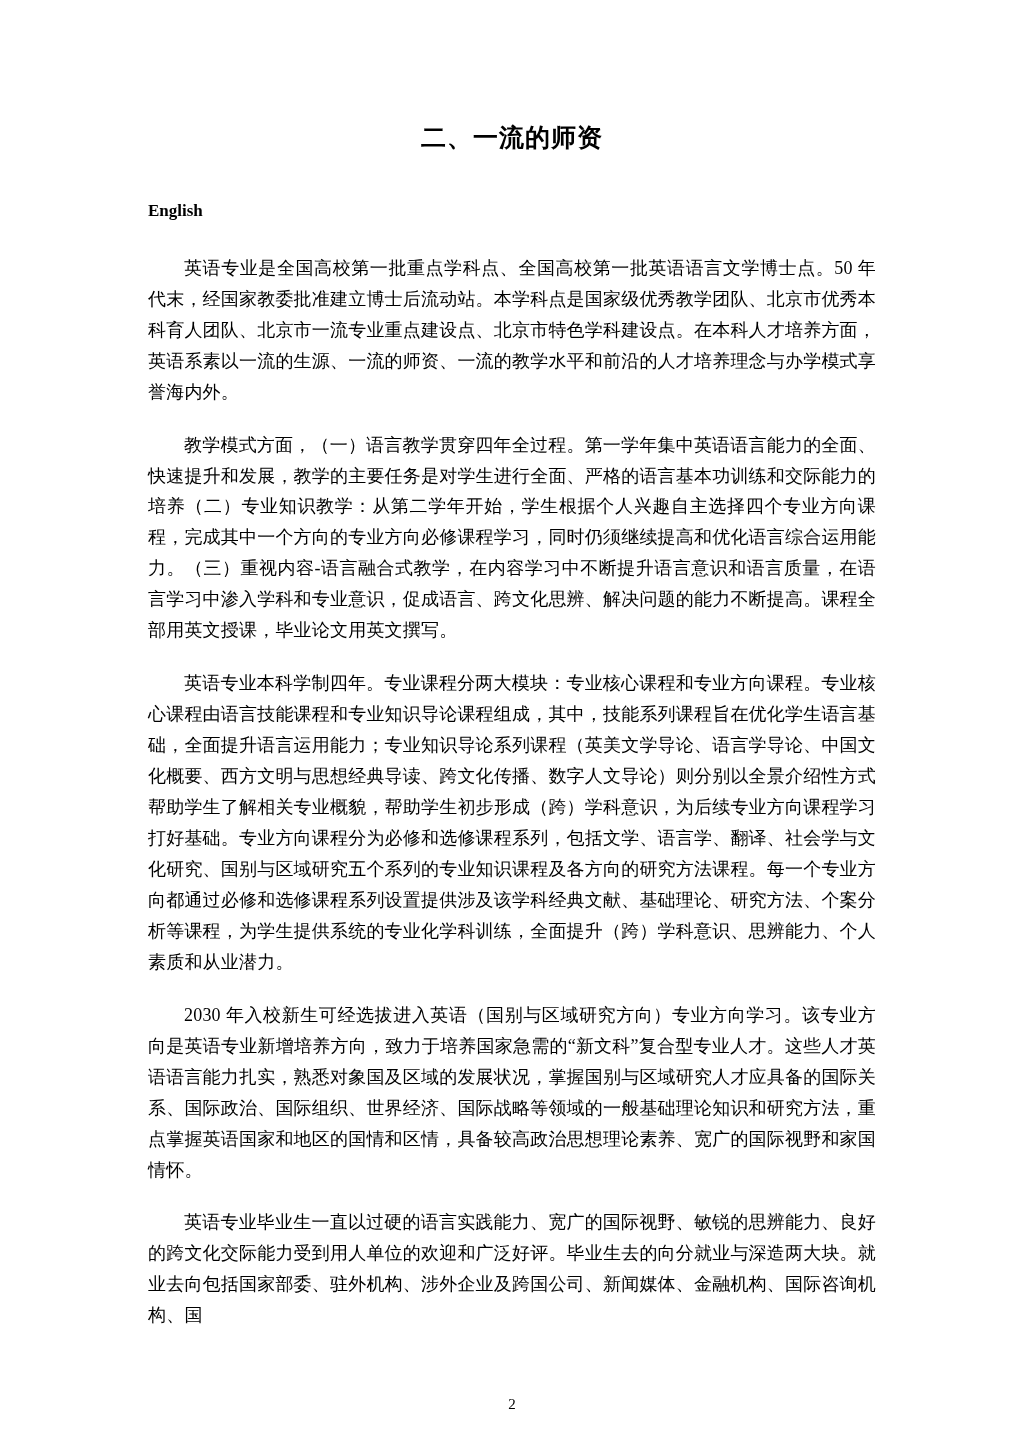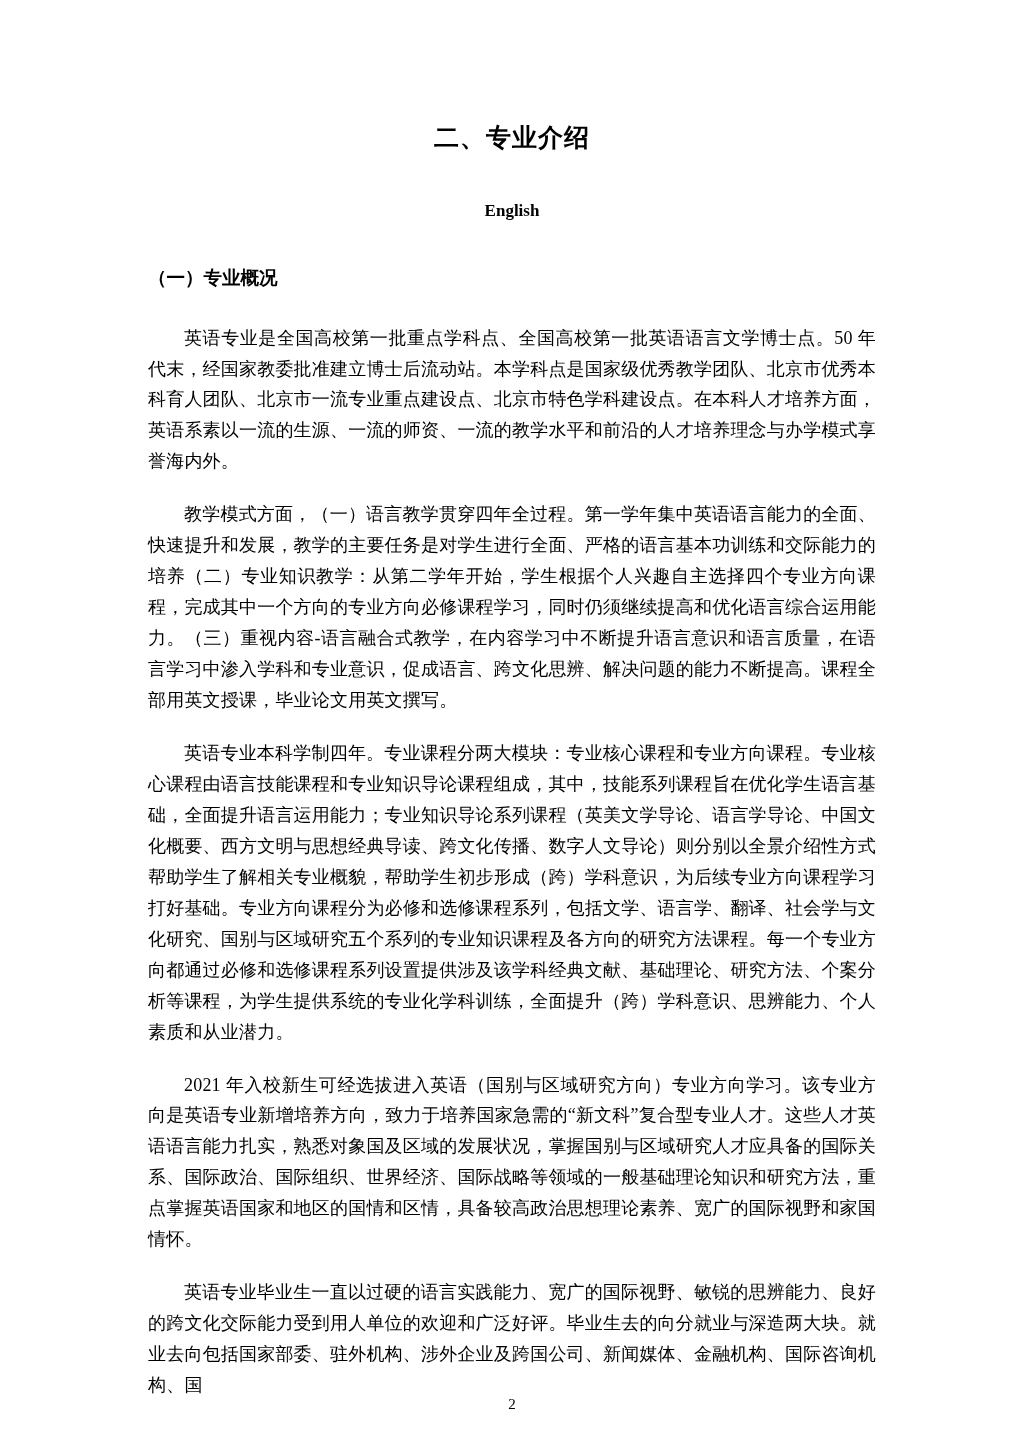--- a/index.html
+++ b/index.html
@@ -31,21 +31,20 @@
     line-height: 1.4;
   }
   .major-name {
     text-align: center;
     font-size: 24px;
     font-weight: 700;
     margin: 42px 0 0 0;
     line-height: 1.4;
   }
   .major-name-en {
-    text-align: center;
     font-size: 17px;
     font-weight: 700;
     margin: 44px 0 0 0;
     line-height: 1.4;
     font-family: "Liberation Serif", "DejaVu Serif", serif;
   }
   .section-heading {
     font-size: 18.5px;
     font-weight: 700;
     margin: 42px 0 0 0;
@@ -71,28 +70,27 @@
     text-align: center;
     font-size: 15px;
     font-family: "Liberation Serif", "DejaVu Serif", serif;
   }
 </style>
 </head>
 <body>
 
 <div class="page">
 
-  <h1 class="doc-title">二、专业介绍</h1>
+  <h1 class="doc-title">二、一流的师资</h1>
 
 
   <h3 class="major-name-en">English</h3>
 
-  <h4 class="section-heading">（一）专业概况</h4>
 
   <p class="body-para first-body">英语专业是全国高校第一批重点学科点、全国高校第一批英语语言文学博士点。50 年代末，经国家教委批准建立博士后流动站。本学科点是国家级优秀教学团队、北京市优秀本科育人团队、北京市一流专业重点建设点、北京市特色学科建设点。在本科人才培养方面，英语系素以一流的生源、一流的师资、一流的教学水平和前沿的人才培养理念与办学模式享誉海内外。</p>
   <p class="body-para">教学模式方面，（一）语言教学贯穿四年全过程。第一学年集中英语语言能力的全面、快速提升和发展，教学的主要任务是对学生进行全面、严格的语言基本功训练和交际能力的培养（二）专业知识教学：从第二学年开始，学生根据个人兴趣自主选择四个专业方向课程，完成其中一个方向的专业方向必修课程学习，同时仍须继续提高和优化语言综合运用能力。（三）重视内容-语言融合式教学，在内容学习中不断提升语言意识和语言质量，在语言学习中渗入学科和专业意识，促成语言、跨文化思辨、解决问题的能力不断提高。课程全部用英文授课，毕业论文用英文撰写。</p>
   <p class="body-para">英语专业本科学制四年。专业课程分两大模块：专业核心课程和专业方向课程。专业核心课程由语言技能课程和专业知识导论课程组成，其中，技能系列课程旨在优化学生语言基础，全面提升语言运用能力；专业知识导论系列课程（英美文学导论、语言学导论、中国文化概要、西方文明与思想经典导读、跨文化传播、数字人文导论）则分别以全景介绍性方式帮助学生了解相关专业概貌，帮助学生初步形成（跨）学科意识，为后续专业方向课程学习打好基础。专业方向课程分为必修和选修课程系列，包括文学、语言学、翻译、社会学与文化研究、国别与区域研究五个系列的专业知识课程及各方向的研究方法课程。每一个专业方向都通过必修和选修课程系列设置提供涉及该学科经典文献、基础理论、研究方法、个案分析等课程，为学生提供系统的专业化学科训练，全面提升（跨）学科意识、思辨能力、个人素质和从业潜力。</p>
-  <p class="body-para">2021 年入校新生可经选拔进入英语（国别与区域研究方向）专业方向学习。该专业方向是英语专业新增培养方向，致力于培养国家急需的“新文科”复合型专业人才。这些人才英语语言能力扎实，熟悉对象国及区域的发展状况，掌握国别与区域研究人才应具备的国际关系、国际政治、国际组织、世界经济、国际战略等领域的一般基础理论知识和研究方法，重点掌握英语国家和地区的国情和区情，具备较高政治思想理论素养、宽广的国际视野和家国情怀。</p>
+  <p class="body-para">2030 年入校新生可经选拔进入英语（国别与区域研究方向）专业方向学习。该专业方向是英语专业新增培养方向，致力于培养国家急需的“新文科”复合型专业人才。这些人才英语语言能力扎实，熟悉对象国及区域的发展状况，掌握国别与区域研究人才应具备的国际关系、国际政治、国际组织、世界经济、国际战略等领域的一般基础理论知识和研究方法，重点掌握英语国家和地区的国情和区情，具备较高政治思想理论素养、宽广的国际视野和家国情怀。</p>
   <p class="body-para">英语专业毕业生一直以过硬的语言实践能力、宽广的国际视野、敏锐的思辨能力、良好的跨文化交际能力受到用人单位的欢迎和广泛好评。毕业生去的向分就业与深造两大块。就业去向包括国家部委、驻外机构、涉外企业及跨国公司、新闻媒体、金融机构、国际咨询机构、国</p>
 
   <div class="page-number">2</div>
 
 </div>
 
 </body></html>

